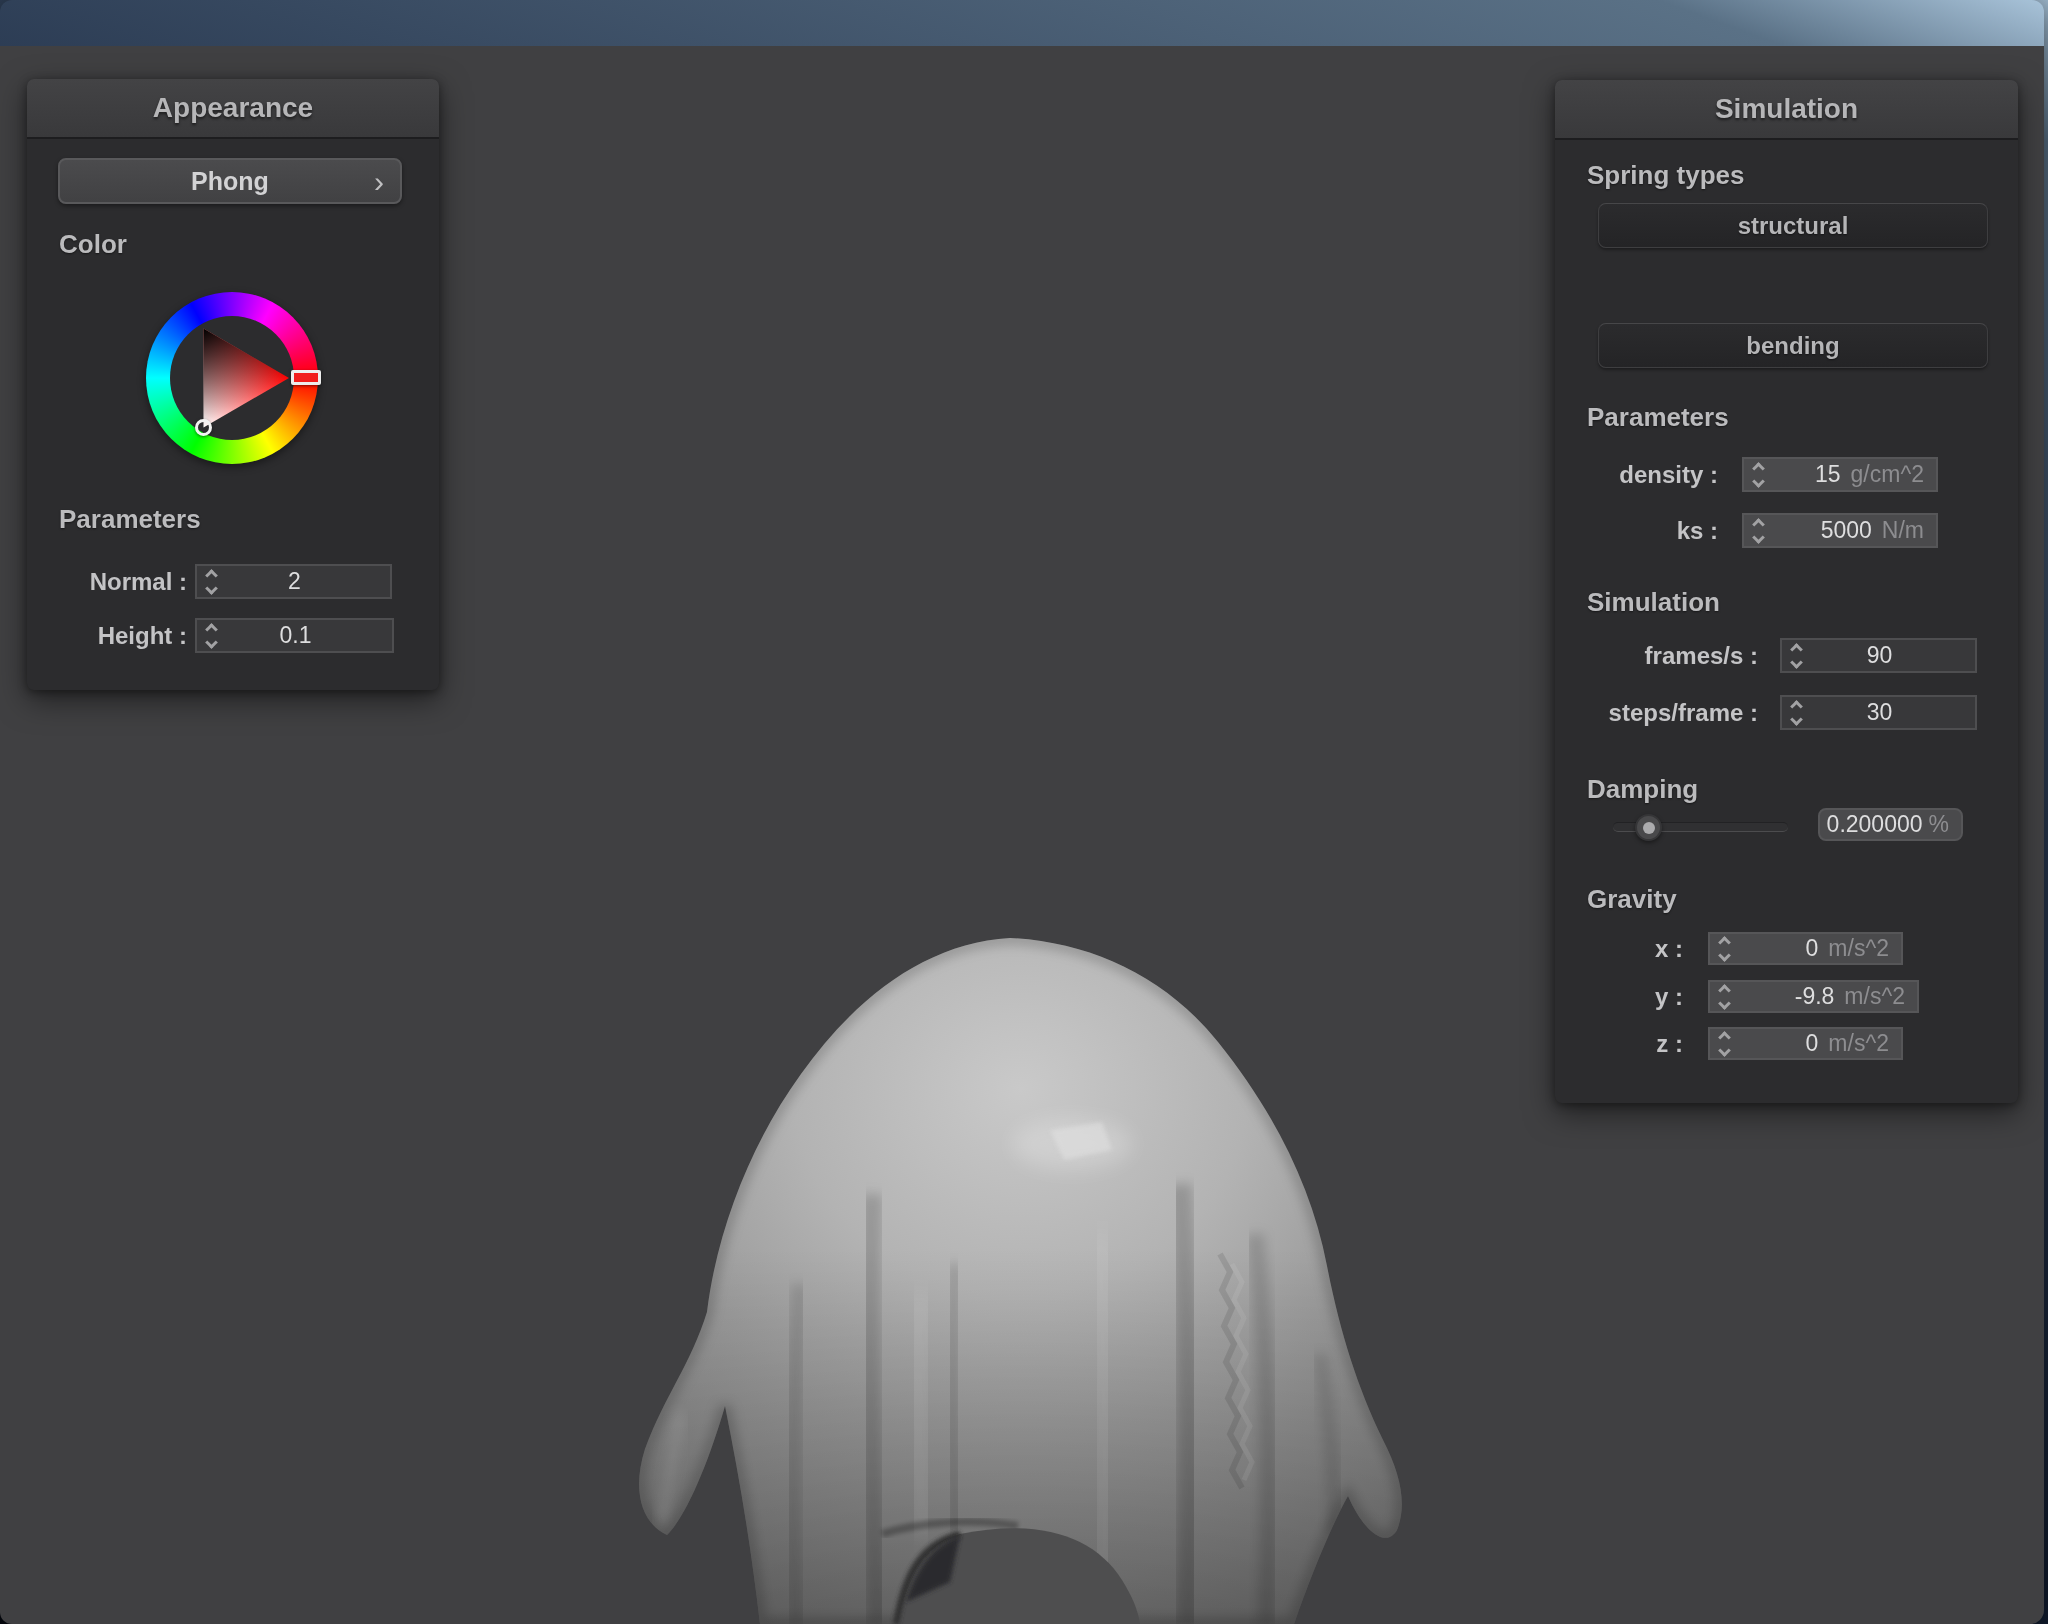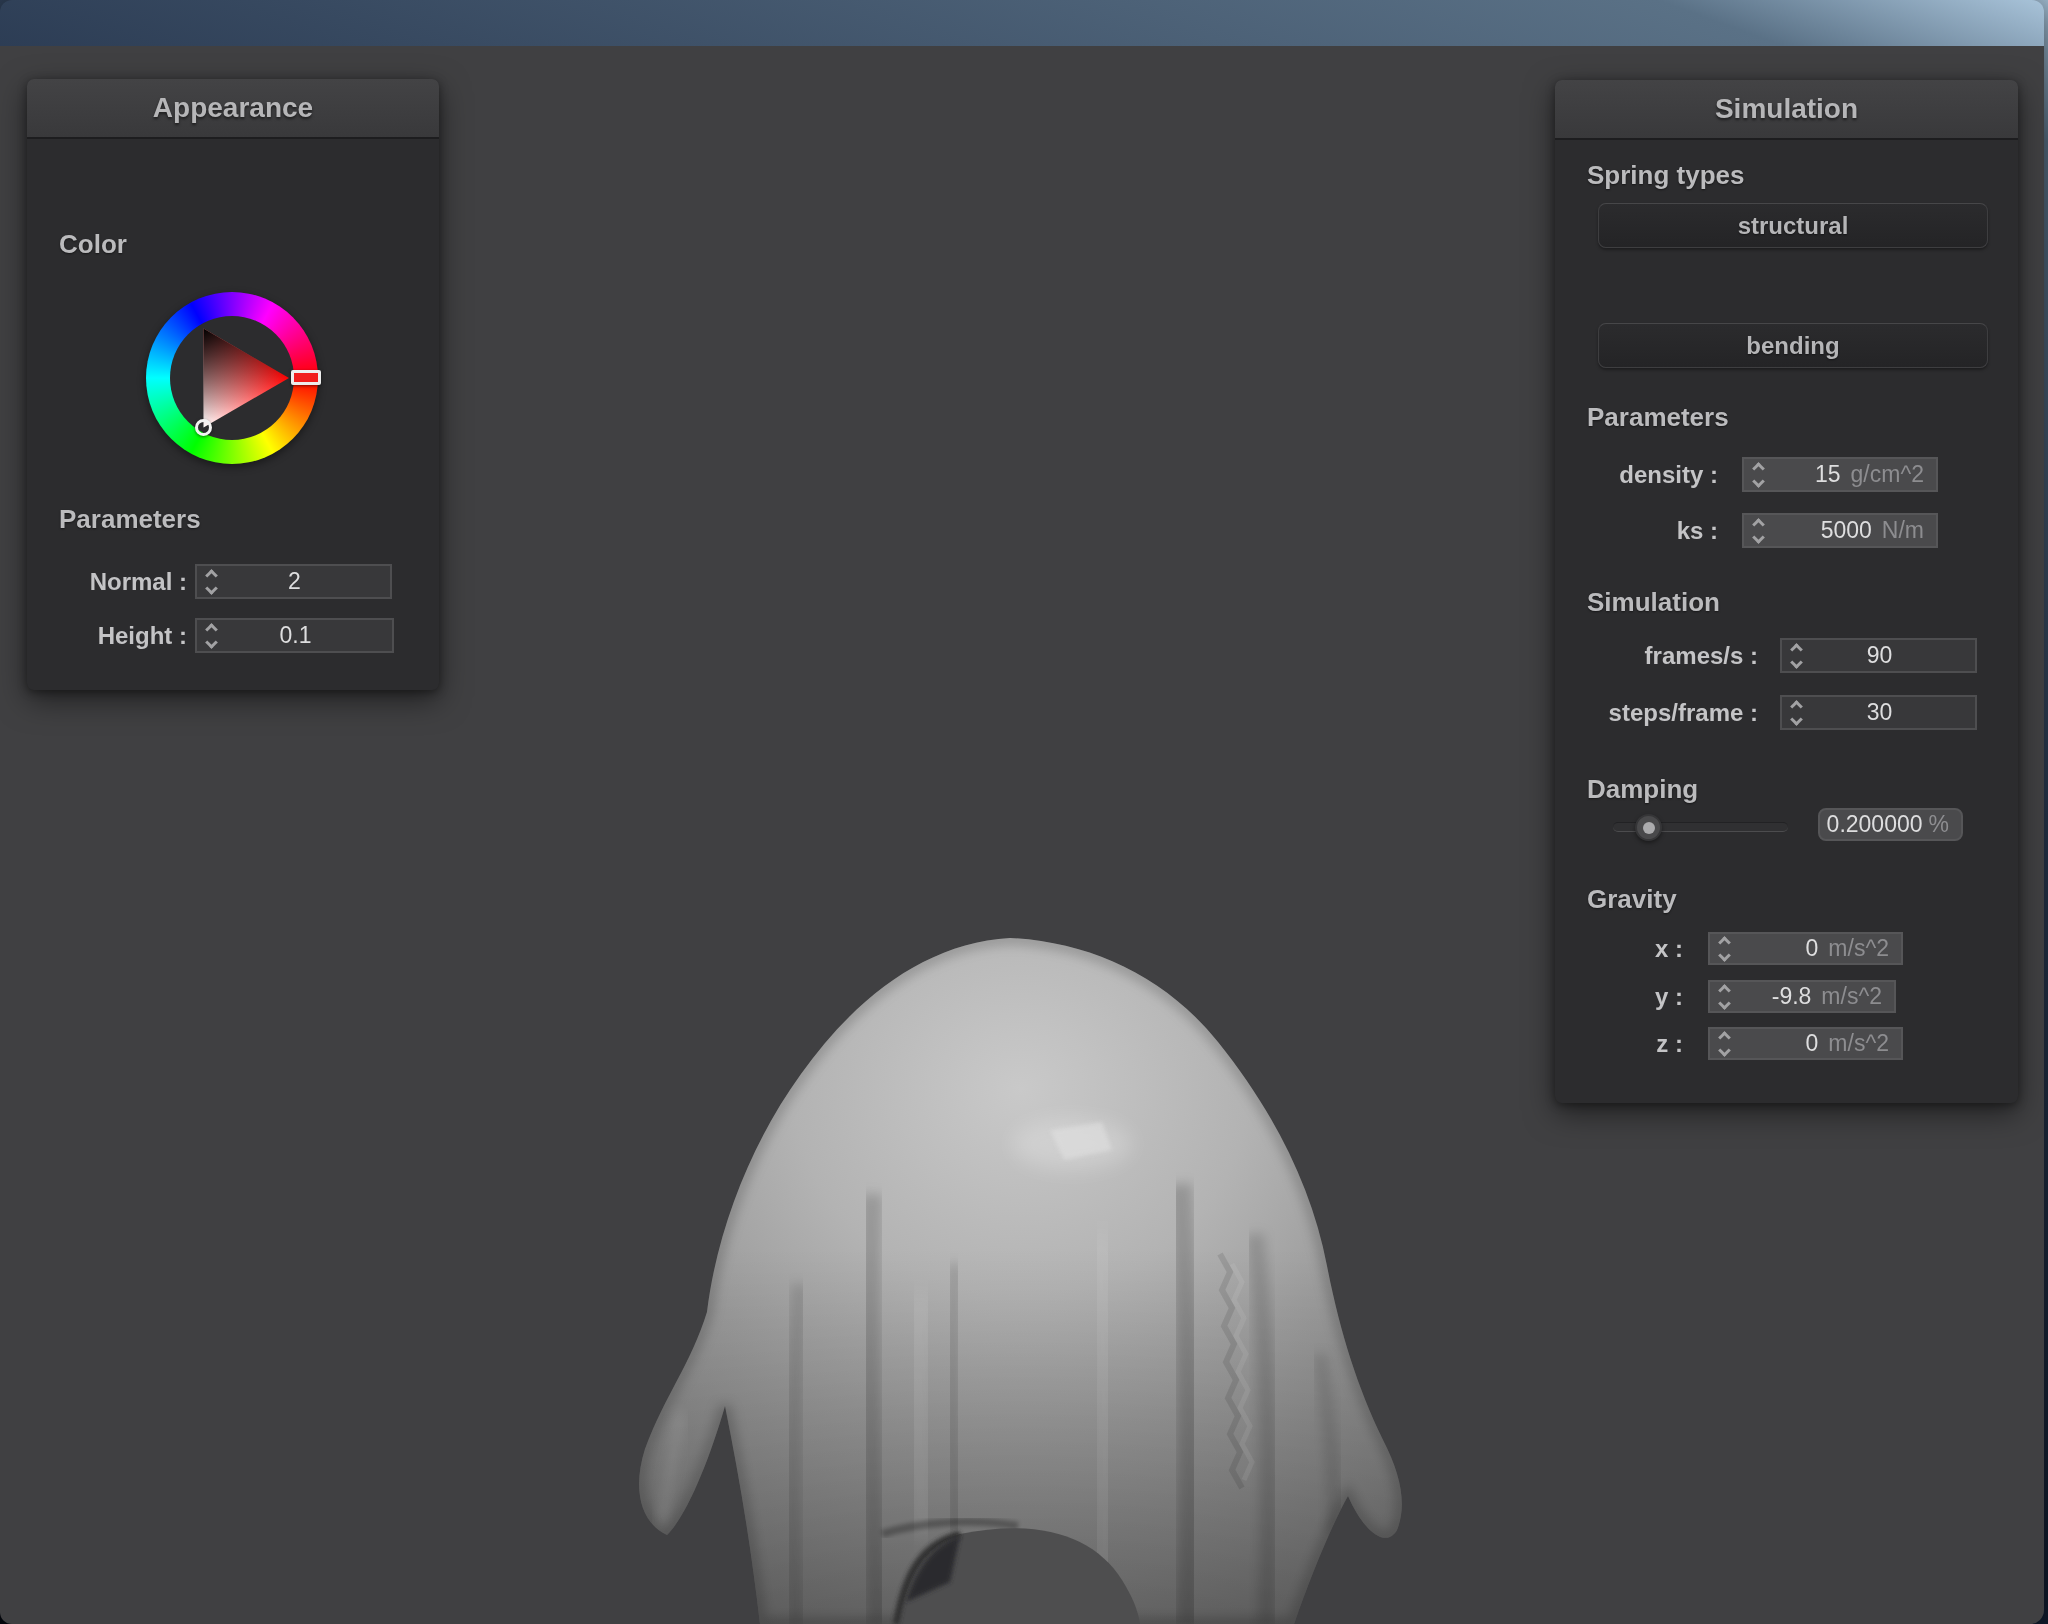--- a/index.html
+++ b/index.html
@@ -111,20 +111,24 @@
       <path d="M276,690 C284,642 300,610 340,600" stroke="#2e2e2f" stroke-width="6" fill="none" filter="url(#b2)"></path>
       <path d="M286,668 C296,636 312,612 340,602 L330,648 Z" fill="#2c2c2d" filter="url(#b2)"></path>
     </svg>
   </div>
 
   <div class="panel" style="left:27px;top:79px;width:412px;height:611px">
     <div class="panel-header">
       <span class="panel-title">Appearance</span>
     </div>
 
+    <div class="btn phong-btn" style="left:31px;top:79px;width:344px;height:46px">
+      <span class="phong-label">Phong</span>
+      <span class="phong-chevron">›</span>
+    </div>
 
     <div class="sec" style="left:32px;top:150px">Color</div>
 
     <div class="wheel" style="left:119px;top:213px">
       <div class="ring"></div>
       <div class="ring-hole"></div>
       <svg class="sv-tri" width="172" height="172" viewBox="0 0 172 172">
         <defs>
           <linearGradient id="gSat" gradientUnits="userSpaceOnUse" x1="57.5" y1="135.4" x2="143" y2="86">
             <stop offset="0" stop-color="#ffffff"></stop>
@@ -236,21 +240,21 @@
     <div class="spinbox light" style="left:153px;top:852px;width:195px;height:33px">
       <span class="stepper">
         <i class="chev up"></i>
         <i class="chev down"></i>
       </span>
       <span class="sb-value sb-right">0</span>
       <span class="sb-unit">m/s^2</span>
     </div>
 
     <div class="rowlabel" style="right:335px;top:903px">y :</div>
-    <div class="spinbox light" style="left:153px;top:900px;width:188px;height:33px">
+    <div class="spinbox light" style="left:153px;top:900px;width:211px;height:33px">
       <span class="stepper">
         <i class="chev up"></i>
         <i class="chev down"></i>
       </span>
       <span class="sb-value sb-right">-9.8</span>
       <span class="sb-unit">m/s^2</span>
     </div>
 
     <div class="rowlabel" style="right:335px;top:950px">z :</div>
     <div class="spinbox light" style="left:153px;top:947px;width:195px;height:33px">

